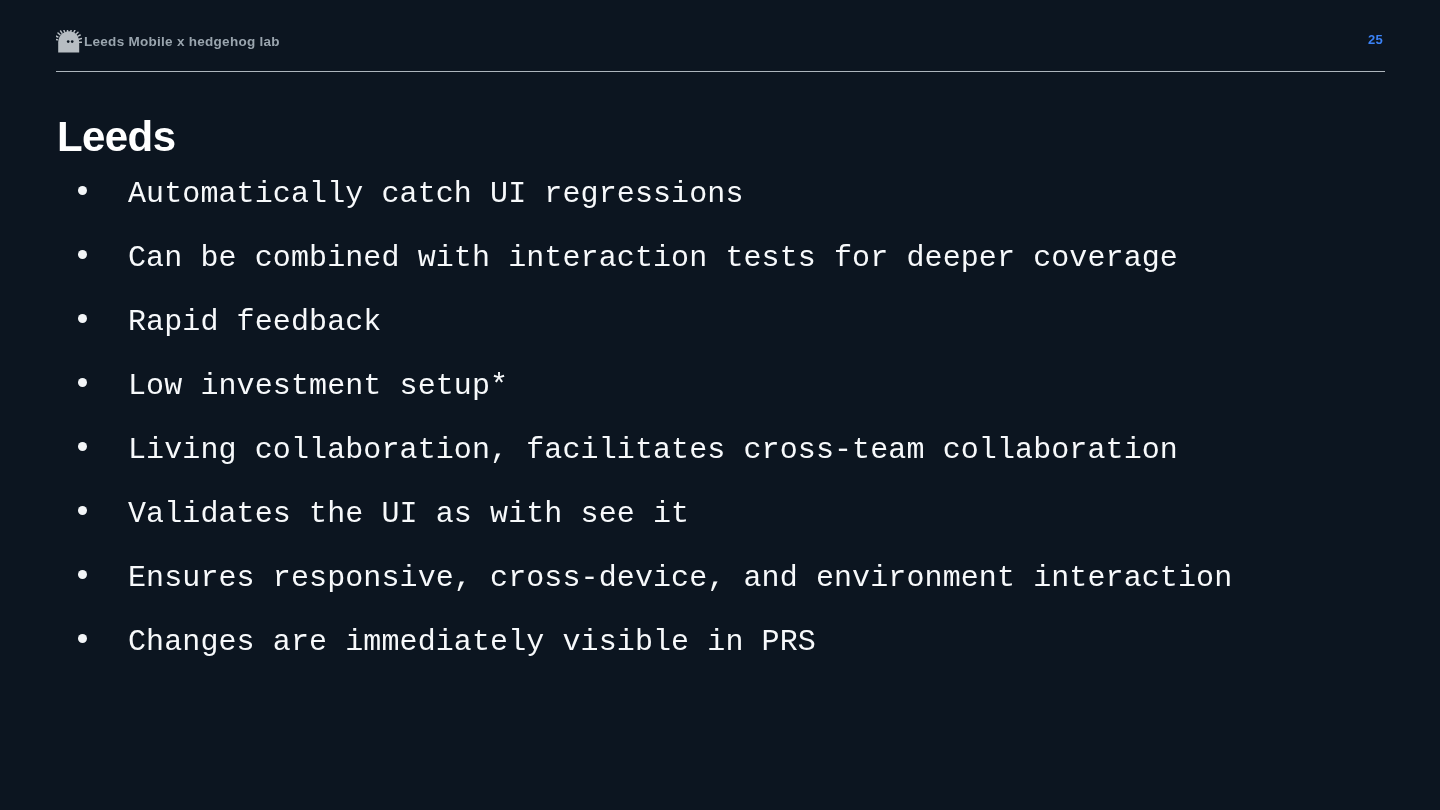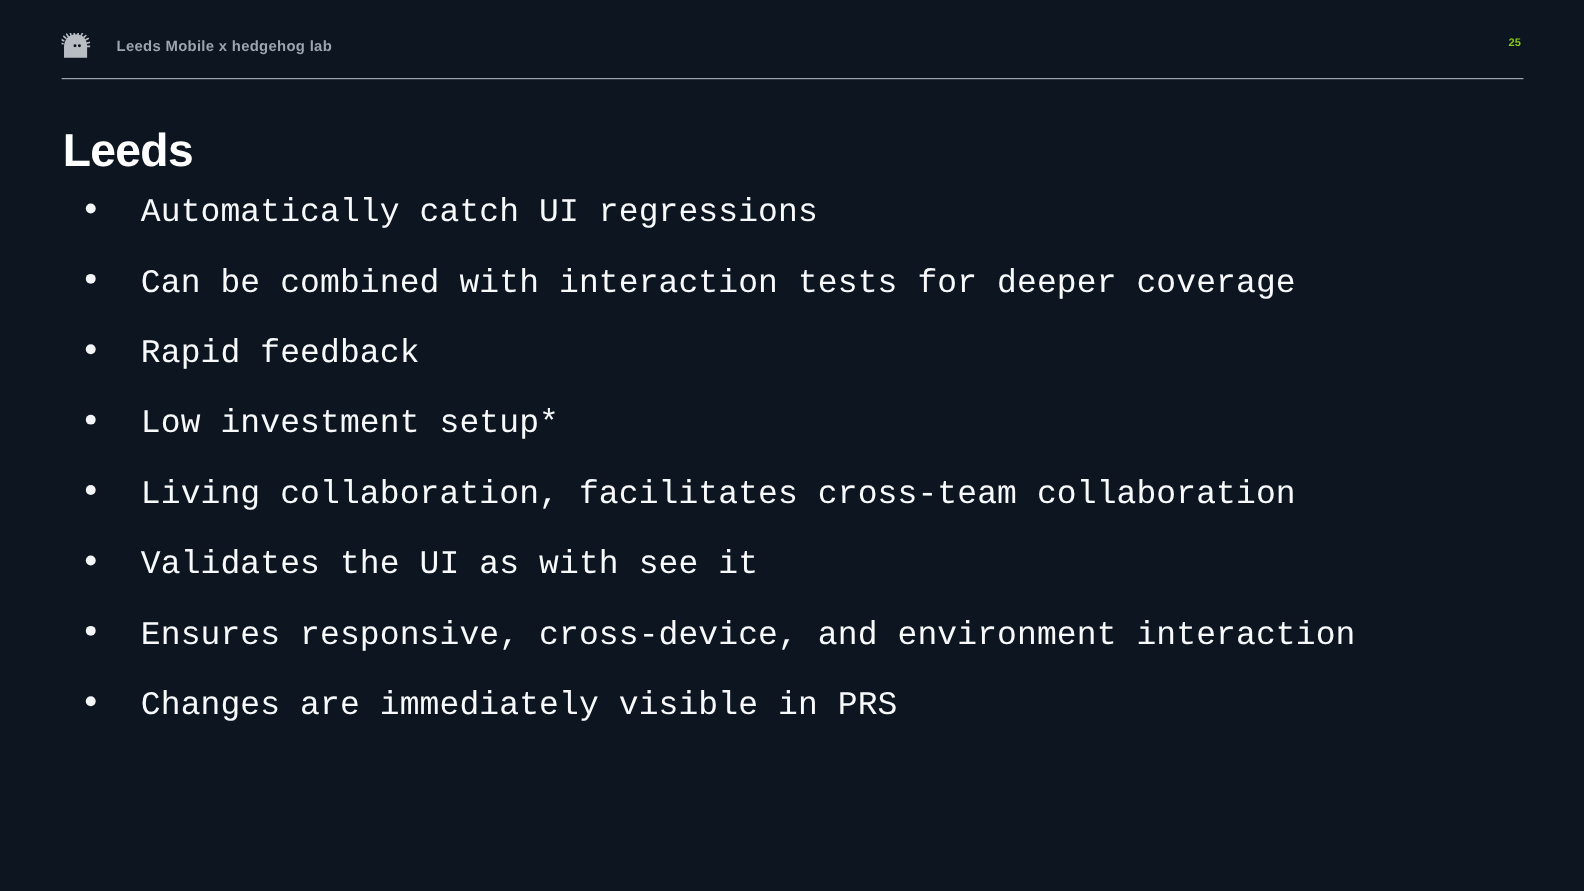--- a/index.html
+++ b/index.html
@@ -30,21 +30,21 @@
     width: 1328px;
     height: 44px;
     display: flex;
     align-items: flex-start;
     justify-content: space-between;
   }
 
   .brand {
     display: flex;
     align-items: center;
-    gap: 24px;
+    gap: 2px;
     height: 28px;
   }
 
   .brand-logo {
     width: 26px;
     height: 24px;
     display: block;
     flex: 0 0 auto;
   }
 
@@ -53,24 +53,24 @@
     font-size: 13.5px;
     font-weight: 600;
     letter-spacing: 0.28px;
     color: #9aa5ae;
     line-height: 24px;
     white-space: nowrap;
   }
 
   .page-number {
     font-family: "Liberation Sans", sans-serif;
-    font-size: 10px;
+    font-size: 13px;
     font-weight: 600;
     letter-spacing: 0.3px;
-    color: #84cc16;
+    color: #3b82f6;
     line-height: 24px;
     padding-right: 1px;
   }
 
   .header-rule {
     position: absolute;
     left: 56px;
     top: 71px;
     width: 1329px;
     height: 1px;

